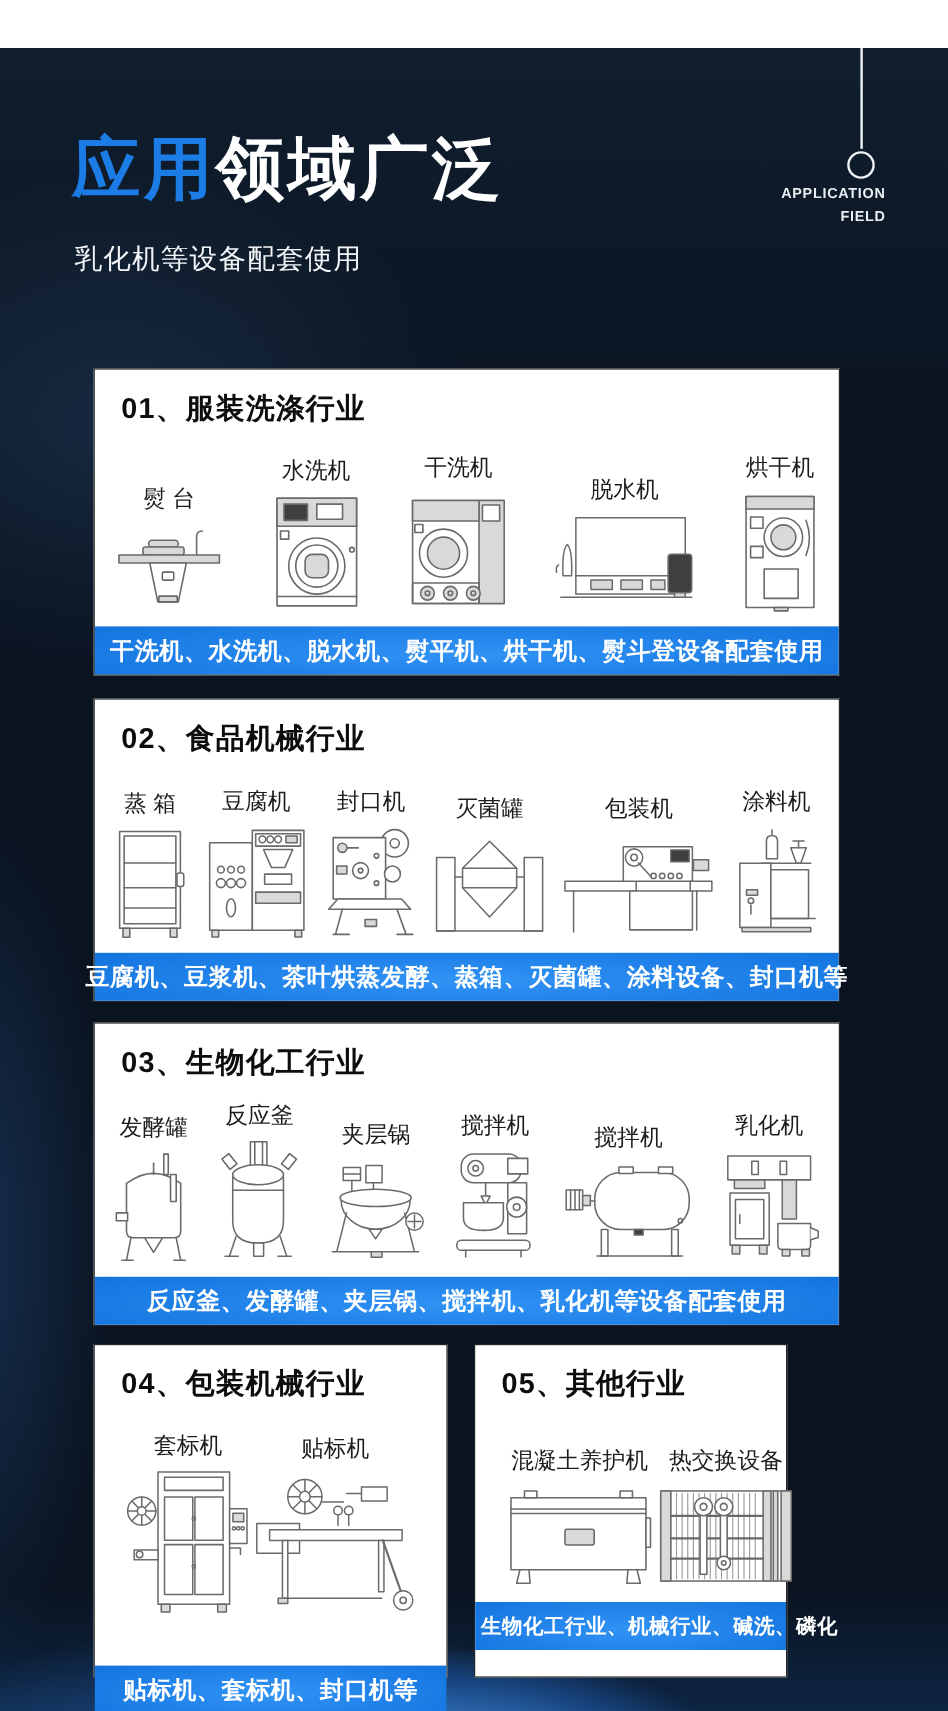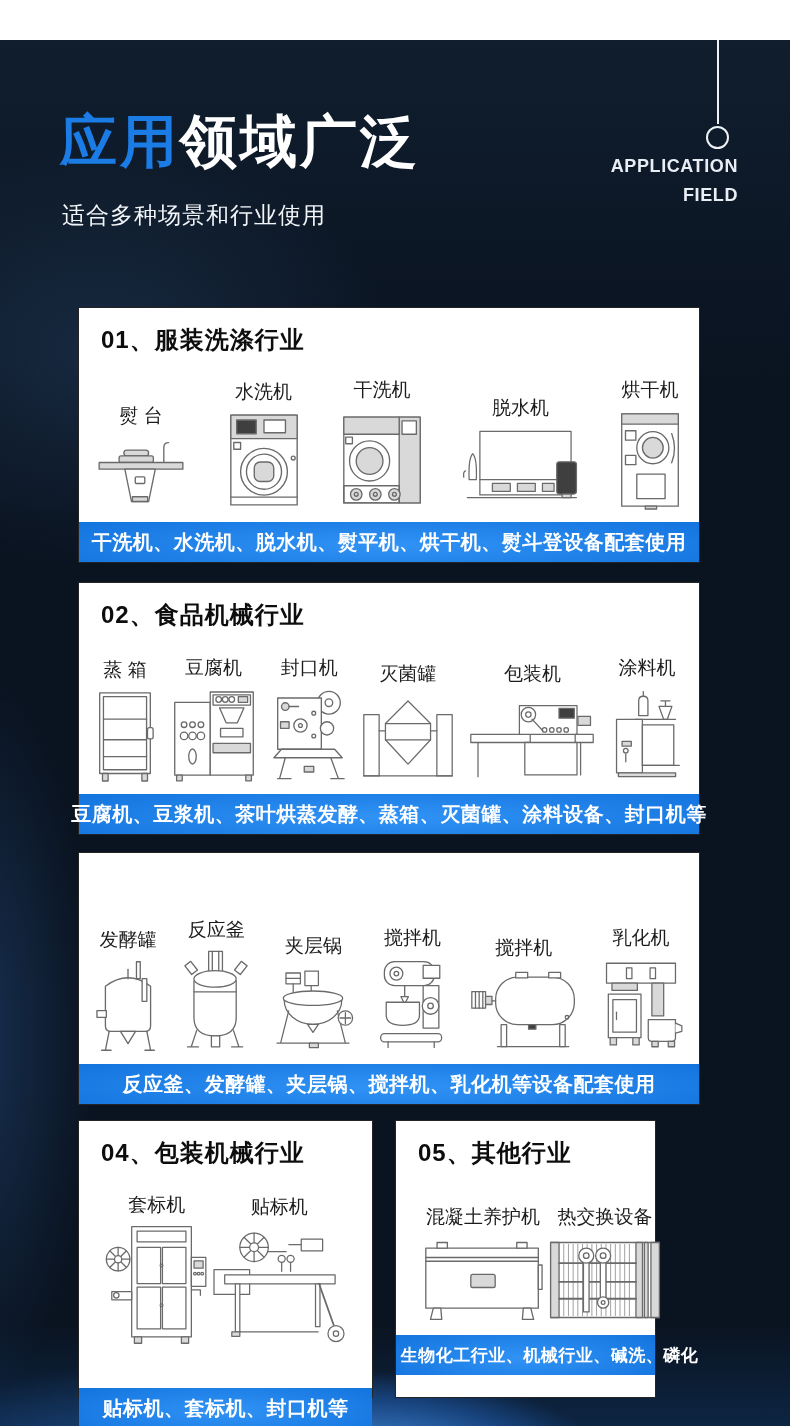--- a/index.html
+++ b/index.html
@@ -13,21 +13,21 @@
       linear-gradient(180deg, #101e2e 0%, #0a1320 24%, #0a1320 90%, #0e2c50 100%);
     margin-top: 40px;
   }
   .bottom-strip{position:absolute;left:0;right:0;bottom:0;height:7px;background:#060b12;}
   
   .title{position:absolute;left:60px;top:70px;margin:0;font-size:57px;font-weight:800;letter-spacing:3px;color:#fff;line-height:1.1;}
   .title .hl{color:#1b7ce6;}
   .subtitle{position:absolute;left:62px;top:160px;margin:0;font-size:23px;letter-spacing:1px;color:#f2f5f8;}
   .vline{position:absolute;left:717px;top:0;width:2px;height:84px;background:#eef2f7;}
   .circle{position:absolute;left:706px;top:86px;width:19px;height:19px;border:2.5px solid #eef2f7;border-radius:50%;}
-  .tag{position:absolute;right:52px;top:112px;text-align:right;font-size:18px;font-weight:bold;letter-spacing:0.6px;color:#e9eef4;line-height:1.6;}
+  .tag{position:absolute;right:52px;top:112px;text-align:right;font-size:12px;font-weight:bold;letter-spacing:0.6px;color:#e9eef4;line-height:1.6;}
   
   .cards{position:absolute;left:78px;top:267px;width:622px;}
   .card{box-sizing:border-box;background:#fff;border:1px solid #242424;display:flex;flex-direction:column;}
   .c1{height:256px;margin-bottom:19px;}
   .c2{height:253px;margin-bottom:17px;}
   .c3{height:253px;margin-bottom:15px;}
   .duo{display:flex;gap:22px;}
   .c4{width:295px;height:278px;gap:23px;}
   .c5{width:261px;height:278px;}
   .sec-title{margin:16px 0 0 22px;font-size:24px;font-weight:800;color:#0d0d0d;letter-spacing:1px;}
@@ -48,21 +48,21 @@
   .art .thin{stroke-width:1;stroke:#9a9a9a;}
   .art .mid{stroke-width:2;}
 </style>
 </head>
 <body>
 
 <div class="page">
 
   <header>
     <h1 class="title"><span class="hl">应用</span><span>领域广泛</span></h1>
-    <p class="subtitle">适合多种场景和行业使用</p>
+    <p class="subtitle">乳化机等设备配套使用</p>
     <div class="vline"></div>
     <div class="circle"></div>
     <div class="tag">
       <div>APPLICATION</div>
       <div>FIELD</div>
     </div>
   </header>
 
   <div class="cards">
 
@@ -251,20 +251,21 @@
               <path d="M16,72 v8"></path>
             <path d="M34,84 h40"></path>
             <rect class="g" x="8" y="92" width="62" height="4"></rect>
           </svg>
         </figure>
       </div>
       <div class="bar">豆腐机、豆浆机、茶叶烘蒸发酵、蒸箱、灭菌罐、涂料设备、封口机等</div>
     </section>
 
     <section class="card c3">
+      <h2 class="sec-title">03、生物化工行业</h2>
       <div class="equip-row">
         <figure class="equip">
           <figcaption class="elabel">发酵罐</figcaption>
           <svg class="art" width="66" height="96" viewBox="0 0 70 102">
             <path class="f" d="M11,30 q24,-18 48,0 v42 q0,6 -6,6 h-36 q-6,0 -6,-6 z"></path>
             <path d="M35,12 v10"></path>
             <rect class="f" x="44" y="4" width="4" height="18"></rect>
             <rect class="f" x="50" y="22" width="5" height="24"></rect>
             <rect class="f" x="2" y="56" width="10" height="7"></rect>
             <path class="f" d="M27,78 h16 l-8,13 z"></path>

